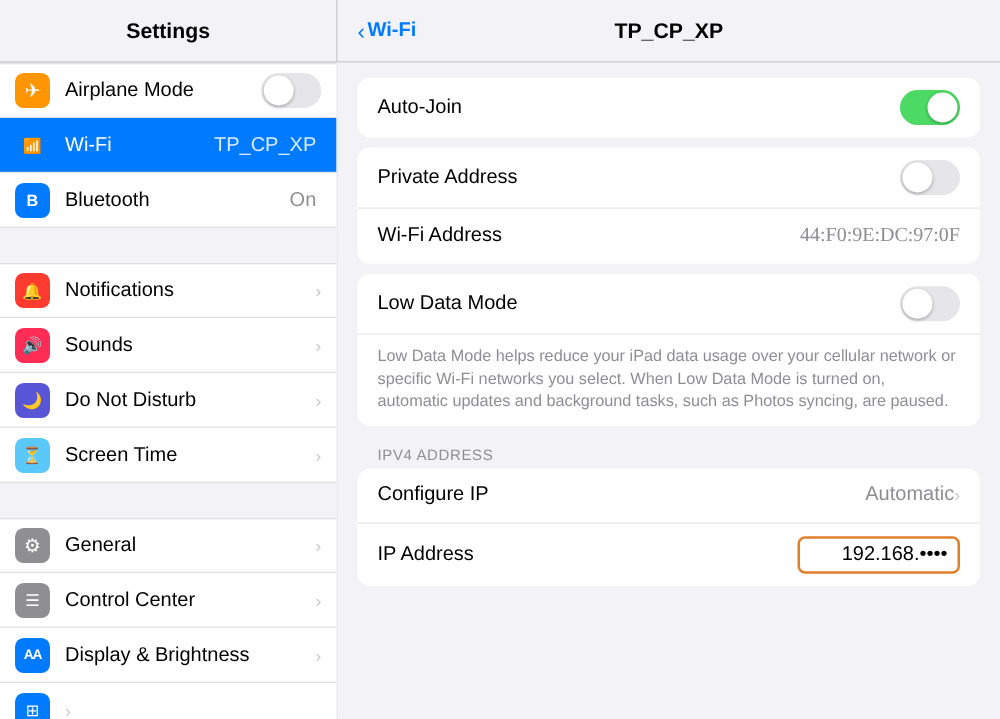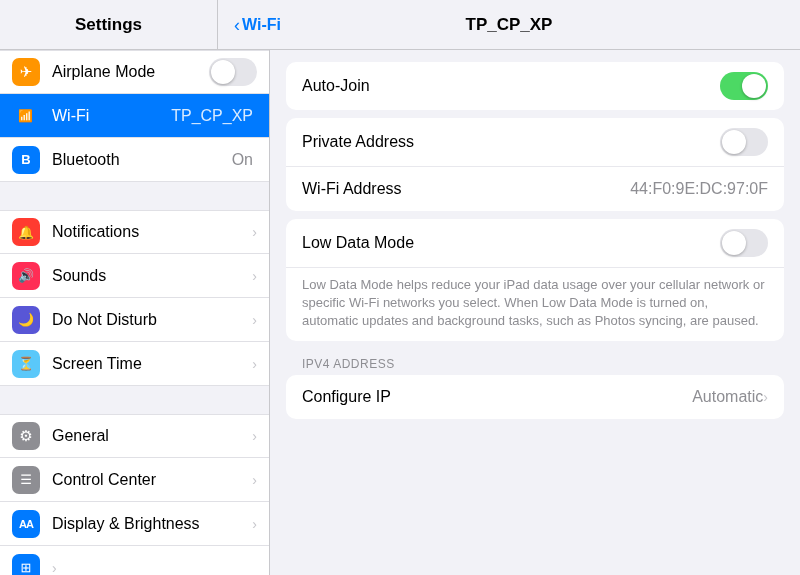--- a/index.html
+++ b/index.html
@@ -15,21 +15,21 @@
 
     
     .header {
       display: flex;
       align-items: center;
       height: 50px;
       background: #f2f2f7;
       border-bottom: 1px solid #c8c8cc;
     }
     .header-left {
-      width: 218px;
+      width: 270px;
       display: flex;
       align-items: center;
       justify-content: center;
       font-size: 17px;
       font-weight: 600;
       color: #000;
       border-right: 1px solid #c8c8cc;
       flex-shrink: 0;
       height: 100%;
     }
@@ -176,20 +176,21 @@
     }
     .card-row:last-child { border-bottom: none; }
     .card-row-label {
       flex: 1;
       font-size: 16px;
       color: #000;
     }
     .card-row-value {
       font-size: 16px;
       color: #8e8e93;
+      font-family: Liberation Serif, serif;
     }
     .card-row-link {
       font-size: 16px;
       color: #007aff;
       cursor: pointer;
     }
     .card-row-note {
       font-size: 13px;
       color: #8e8e93;
       line-height: 1.4;
@@ -362,17 +363,21 @@
 
     <div class="section-header">IPV4 ADDRESS</div>
     <div class="card-section">
       <div class="card-row">
         <span class="card-row-label">Configure IP</span>
         <div class="configure-chevron">
           <span>Automatic</span>
           <span class="chev">›</span>
         </div>
       </div>
+      <div class="card-row">
+        <span class="card-row-label">IP Address</span>
+        <div class="ip-input-box">192.168.••••</div>
+      </div>
 
     </div>
 
   </div>
 </div>
 
 </body></html>

